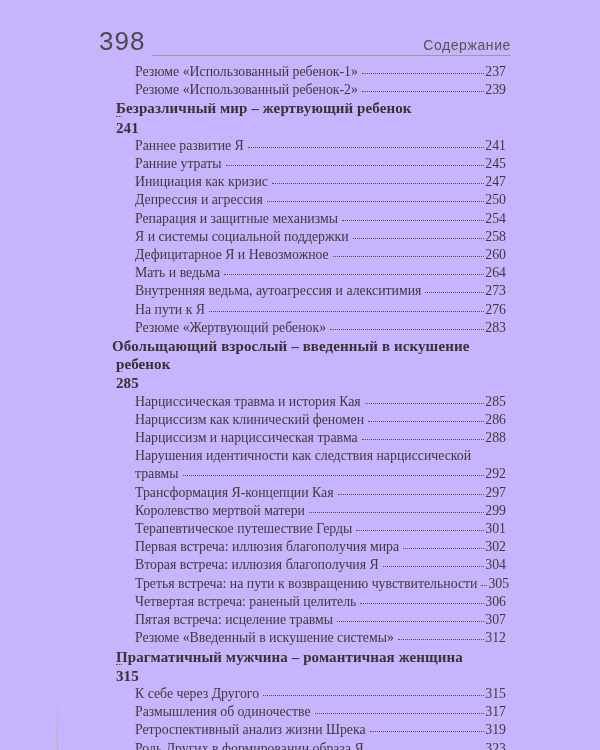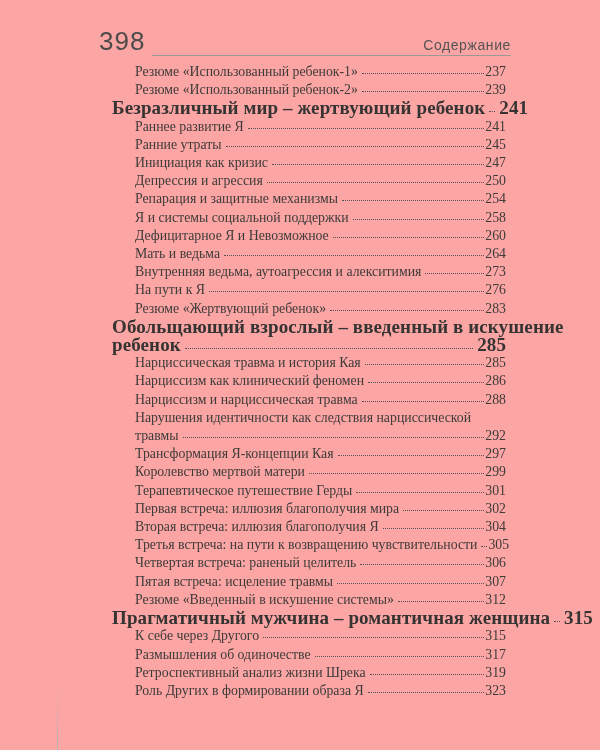--- a/index.html
+++ b/index.html
@@ -5,21 +5,21 @@
   html, body {
     margin: 0;
     padding: 0;
     background: #ffffff;
     font-family: "Liberation Serif", "DejaVu Serif", serif;
   }
   .page {
     position: relative;
     width: 600px;
     height: 750px;
-    background: #fca5a5;
+    background: #c4b5fd;
     overflow: hidden;
   }
 
   
   .header {
     position: absolute;
     left: 99px;
     top: 26px;
     width: 412px;
     display: flex;
@@ -61,23 +61,24 @@
     display: flex;
     align-items: baseline;
     line-height: 18.2px;
     font-size: 13.8px;
     color: #3d3b38;
     white-space: nowrap;
   }
   .row.sub { padding-left: 23px; }
   .row.section {
     font-weight: 700;
-    font-size: 19px;
+    font-size: 15px;
     color: #363432;
     letter-spacing: 0.1px;
+    flex-direction: column;
   }
   .leader {
     flex: 1 1 auto;
     min-width: 6px;
     margin: 0 1px 0 4px;
     border-bottom: 1.8px dotted #54524f;
     position: relative;
     top: -2px;
   }
   .section > .leader { margin-right: 4px; }

